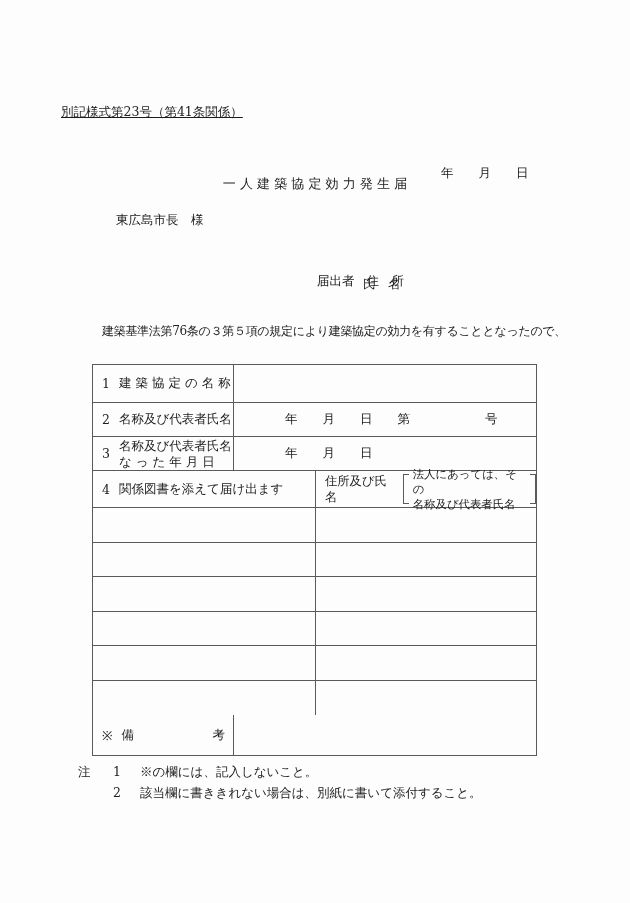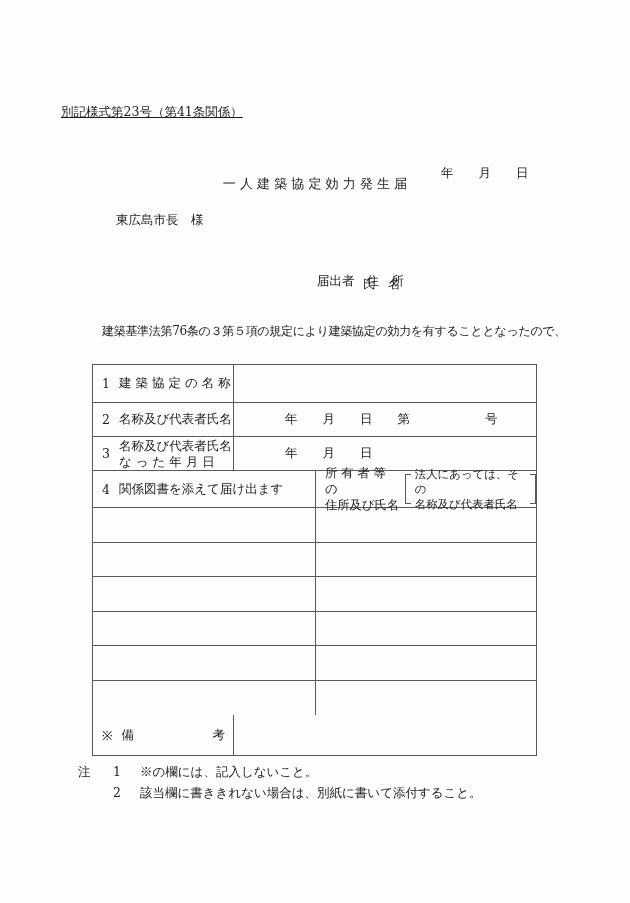--- a/index.html
+++ b/index.html
@@ -120,21 +120,20 @@
       <div class="td value pad50">年　　月　　日</div>
     </div>
 
     <div class="tr r4">
       <div class="td label w223">
         <span class="no">4</span>
         <span>関係図書を添えて届け出ます</span>
       </div>
       <div class="td value owner-cell">
         <span class="owner-label">
-          <span>所 有 者 等 の</span>
           <span>住所及び氏名</span>
         </span>
         <span class="bracket-group">
           <span class="bracket bracket-left"></span>
           <span class="owner-note">
             <span>法人にあっては、その</span>
             <span>名称及び代表者氏名</span>
           </span>
           <span class="bracket bracket-right"></span>
         </span>

